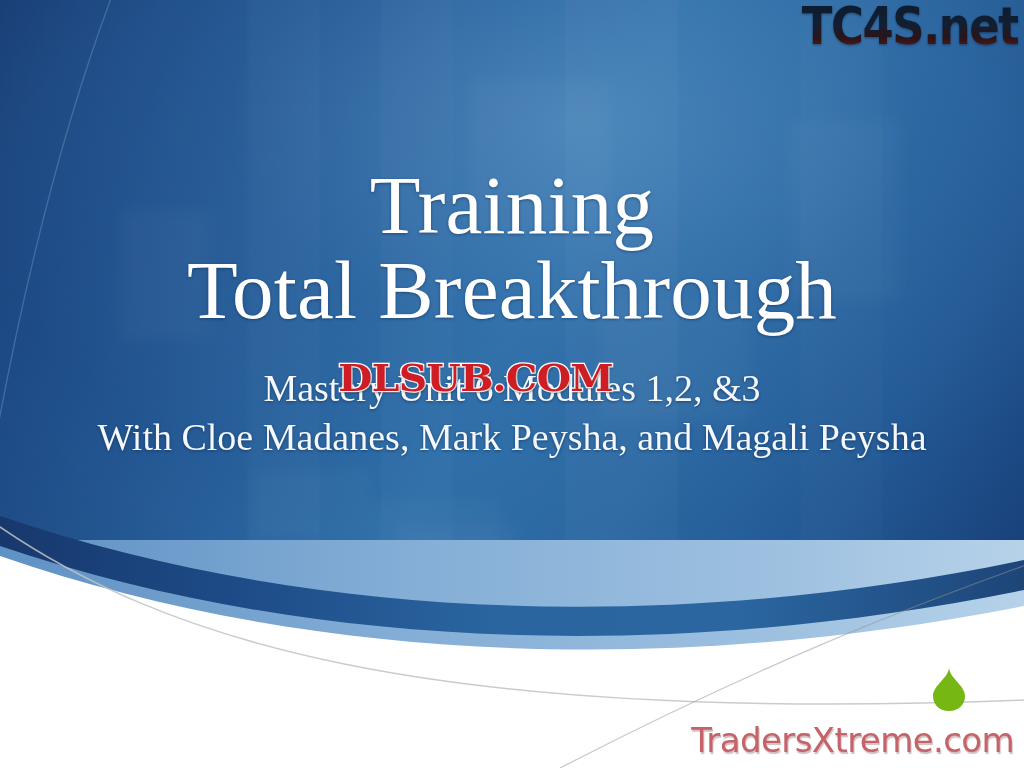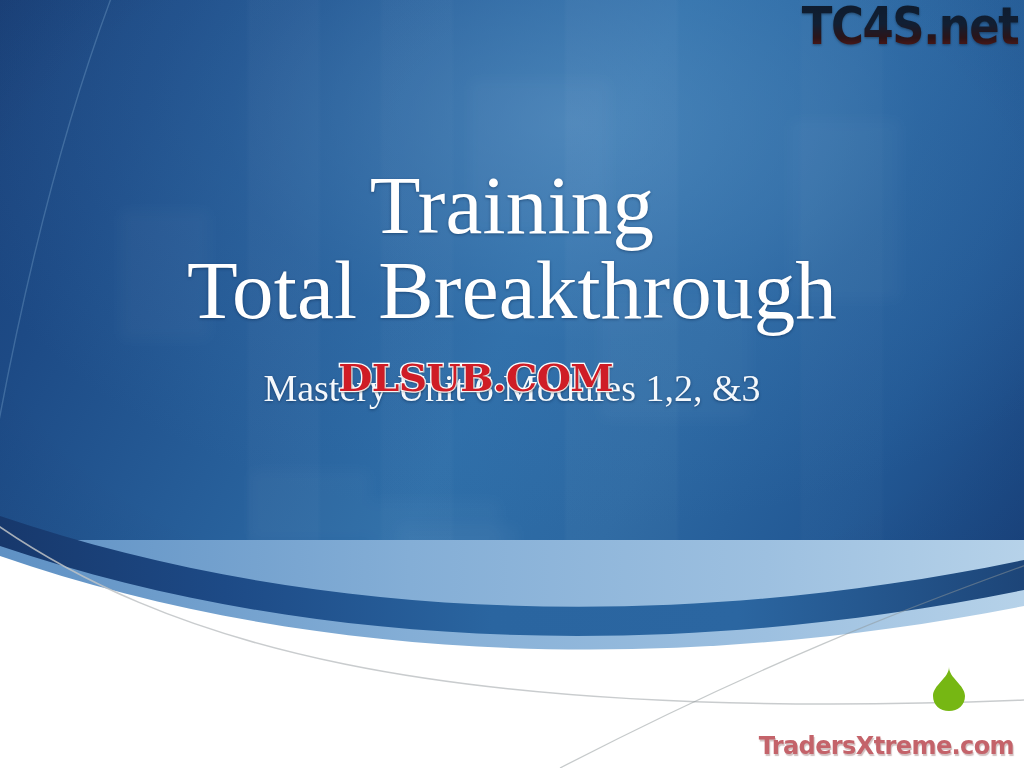--- a/index.html
+++ b/index.html
@@ -183,22 +183,22 @@
   
   .logo-block {
     position: absolute;
     right: 10px;
     bottom: 8px;
     text-align: right;
     pointer-events: none;
   }
   .logo-text {
     font-family: "DejaVu Sans", "Liberation Sans", sans-serif;
-    font-weight: bold;
-    font-size: 24px;
+    font-weight: normal;
+    font-size: 34px;
     letter-spacing: -0.6px;
     color: #c4636a;
     -webkit-text-stroke: 3.2px #ffffff;
     paint-order: stroke fill;
     transform: scaleX(1.0);
     display: inline-block;
     text-shadow:
       1px 2px 1px rgba(120,70,70,.35),
       0 0 1px rgba(255,255,255,.9);
   }
@@ -262,20 +262,21 @@
     <path d="M1040,560 C 900,610 760,665 560,768" fill="none" stroke="#8e9598" stroke-width="1.3" opacity="0.5"></path>
   </svg>
 
   <div class="title-block">
     <div class="slide-title">Training</div>
     <div class="slide-title">Total Breakthrough</div>
   </div>
 
   <div class="subtitle-block">
     <div class="subtitle-line">Mastery Unit 6 Modules 1,2, &amp;3</div>
+    <div class="subtitle-line">With Cloe Madanes, Mark Peysha, and Magali Peysha</div>
   </div>
 
   <div class="wm-dlsub">
     <span class="wm-text">DLSUB.COM</span>
   </div>
 
   <div class="wm-tc4s">
     <span class="wm-text">TC4S.net</span>
   </div>
 

